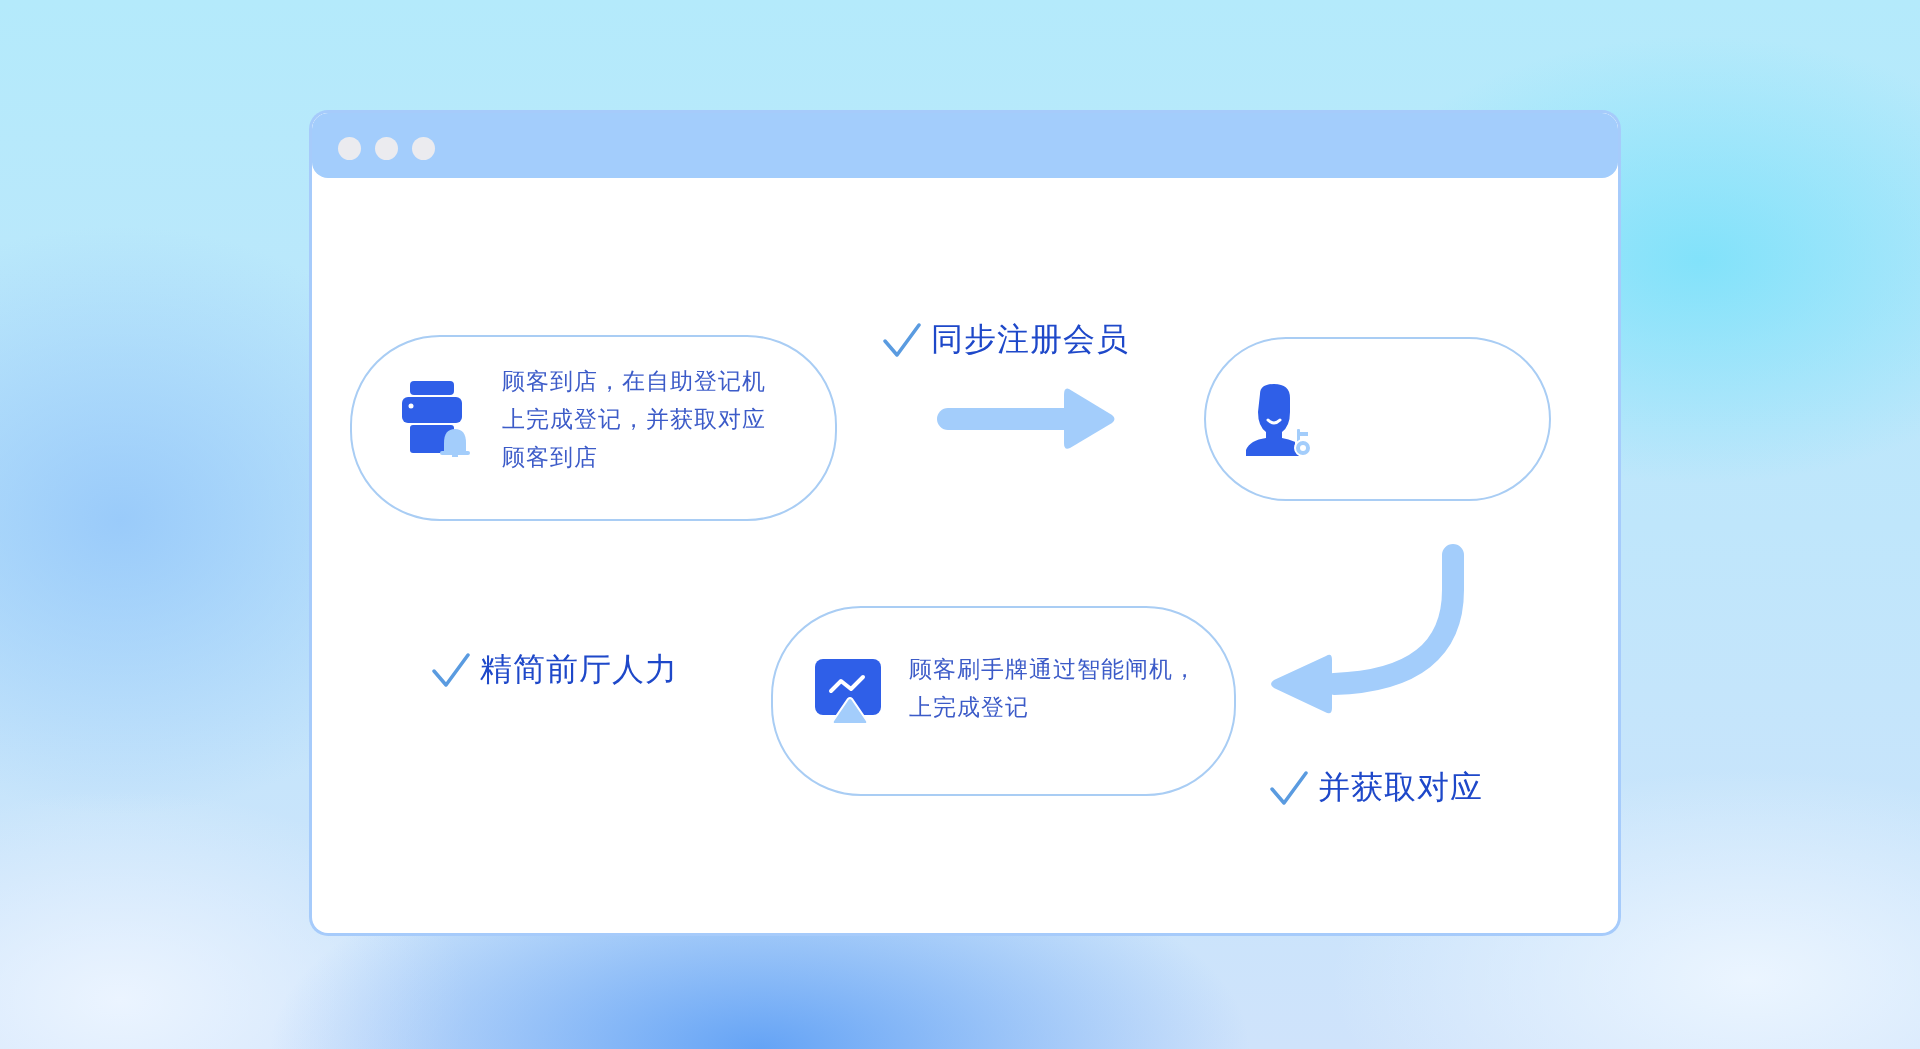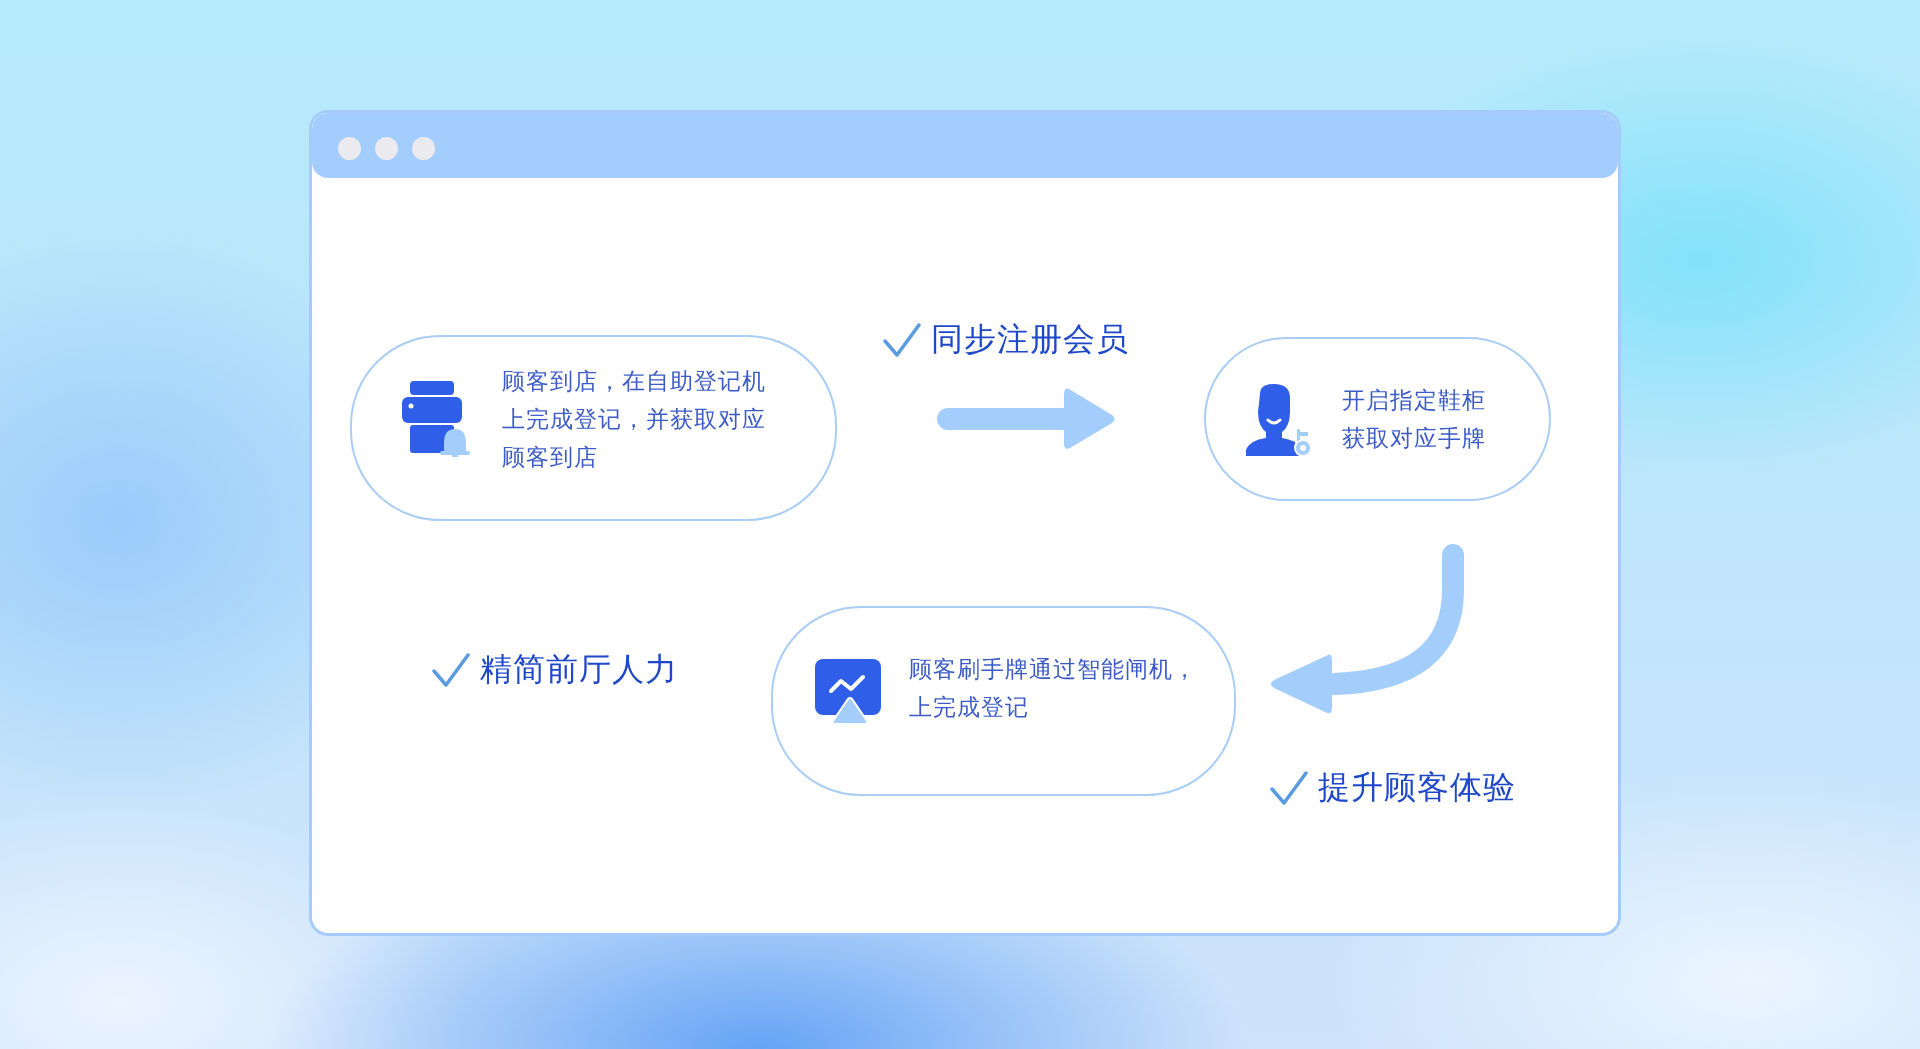--- a/index.html
+++ b/index.html
@@ -89,24 +89,20 @@
   <div class="icon" style="left:40px; top:45px;">
     <svg width="72" height="74" viewBox="0 0 72 74">
       <path d="M14 10 Q14 0 28 0 Q44 0 44 14 L44 28 Q44 42 36 48 L36 54 Q50 56 56 64 L56 72 L0 72 L0 66 Q4 56 20 54 L20 48 Q12 42 12 28 Z" fill="#2f5fe8"></path>
       <path d="M22 36 Q28 42 34 36" fill="none" stroke="#fff" stroke-width="3" stroke-linecap="round"></path>
       <rect x="50" y="44" width="5" height="18" rx="2" fill="#a3cdfb" stroke="#fff" stroke-width="2"></rect>
       <rect x="54" y="48" width="8" height="4" fill="#a3cdfb"></rect>
       <circle cx="57" cy="64" r="8" fill="#a3cdfb" stroke="#fff" stroke-width="2"></circle>
       <circle cx="57" cy="64" r="3" fill="#fff"></circle>
     </svg>
   </div>
-  <div class="pill-text" style="left:136px; top:42px;">
-    <div>开启指定鞋柜</div>
-    <div>获取对应手牌</div>
-  </div>
 </div>
 
 <div class="icon" style="left:1262px; top:540px;">
   <svg width="210" height="190" viewBox="0 0 210 190">
     <path d="M191 15 L191 50 Q191 140 72 144" fill="none" stroke="#a3cdfb" stroke-width="22" stroke-linecap="round"></path>
     <path d="M64 116 Q70 112 70 120 L70 168 Q70 176 63 172 L12 148 Q6 144 12 140 Z" fill="#a3cdfb"></path>
   </svg>
 </div>
 
 <div class="check-label" style="left:432px; top:648px;">
@@ -131,14 +127,14 @@
     <div>上完成登记</div>
   </div>
 </div>
 
 <div class="check-label" style="left:1270px; top:766px;">
   <span>
     <svg width="38" height="38" viewBox="0 0 38 38">
         <path d="M2 20 L14 34 L36 4" fill="none" stroke="#5a9be0" stroke-width="3.5" stroke-linecap="round" stroke-linejoin="round"></path>
       </svg>
   </span>
-  <span class="txt">提升顾客体验</span>
+  <span class="txt">并获取对应</span>
 </div>
 
 </body></html>

